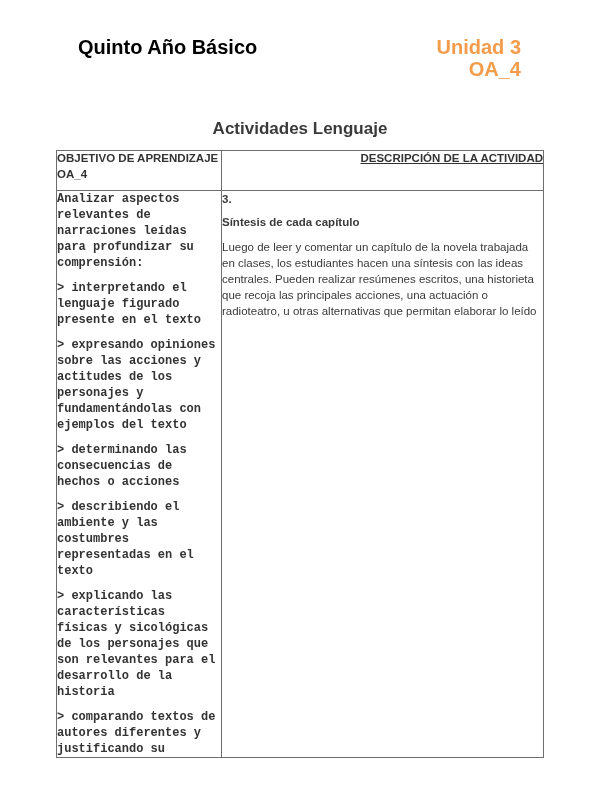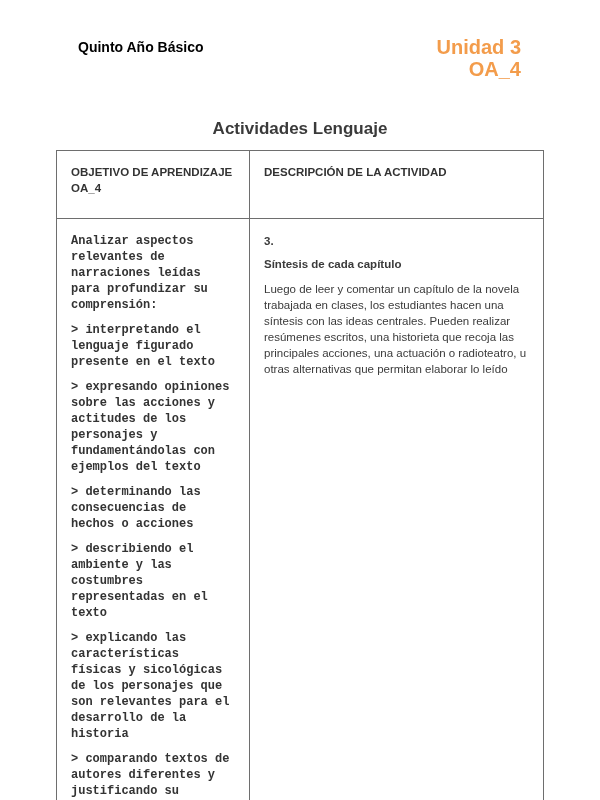--- a/index.html
+++ b/index.html
@@ -1,30 +1,30 @@
 <!DOCTYPE html>
 <html><head>
 <meta charset="utf-8">
 <style>
   html, body { margin: 0; padding: 0; background: #ffffff; }
   body { width: 600px; height: 800px; position: relative; overflow: hidden;
          font-family: "Liberation Sans", sans-serif; color: #333333; }
   .hdr-left { position: absolute; left: 78px; top: 36px; }
   .hdr-right { position: absolute; right: 79px; top: 36px; text-align: right; }
   .subject { color: #f39c4b; font-size: 19.5px; font-weight: bold; line-height: 22px; }
-  .grade { color: #000000; font-size: 14px; font-weight: bold; line-height: 22px; }
+  .grade { color: #000000; font-size: 20px; font-weight: bold; line-height: 22px; }
   .unit { color: #f39c4b; font-size: 20px; font-weight: bold; line-height: 22px; }
   .page-title { position: absolute; left: 0; width: 600px; top: 119px; text-align: center;
                 font-size: 17px; font-weight: bold; color: #3a3a3a; }
   table.act { position: absolute; left: 56px; top: 150px; width: 488px; height: 567px;
               border-collapse: collapse; table-layout: fixed; }
-  table.act td, table.act th { border: 1.5px solid #6e6e6e; vertical-align: top; padding: 14px; }
+  table.act td, table.act th { border: 1.5px solid #6e6e6e; vertical-align: top; padding: 0; }
   th { font-size: 11.5px; font-weight: bold; color: #333; text-align: left; }
   th.col1 { width: 164px; padding: 2px 6px 0 6px; height: 39px; line-height: 15.5px; }
-  th.col2 { text-align: left; padding-top: 2px; line-height: 15.5px; }
+  th.col2 { text-align: right; padding-top: 2px; line-height: 15.5px; text-decoration: underline; }
   td.obj { padding: 2px 5px 0 6px; font-size: 12px; font-weight: bold; color: #333;
            line-height: 16px; font-family: Liberation Mono, monospace; }
   td.obj p { margin: 0 0 9px 0; }
   td.desc { padding: 2px 6px 0 6px; font-size: 11.5px; color: #3a3a3a; line-height: 16px; }
   .num { font-weight: bold; margin: 0 0 7px 0; }
   .act-title { font-weight: bold; margin: 0 0 9px 0; }
   .act-body { margin: 0; }
 </style>
 </head>
 <body>

